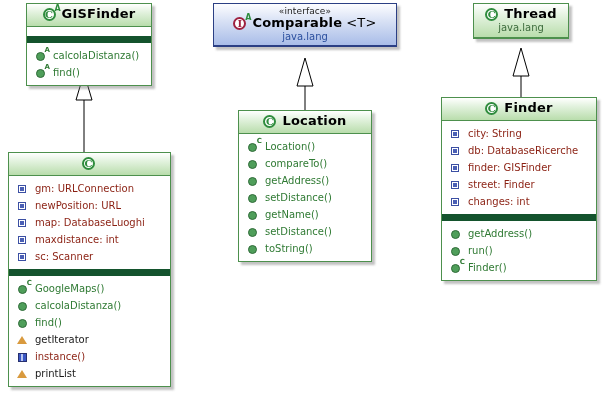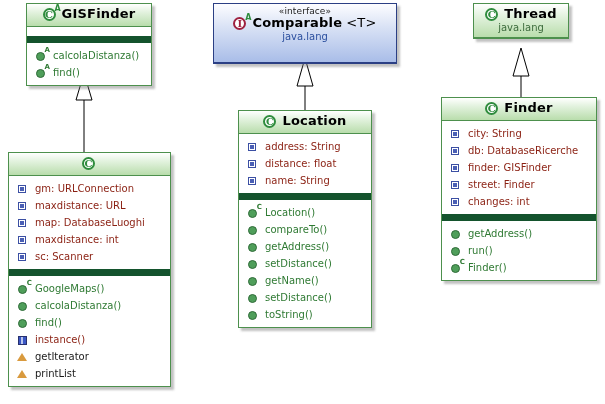--- a/index.html
+++ b/index.html
@@ -37,21 +37,21 @@
   .uml-head {
     background: linear-gradient(to bottom, #ffffff 0%, #e4f3e0 35%, #b9ddac 100%);
     border-bottom: 1px solid #4d904d;
     text-align: center;
     padding: 3px 4px 4px 4px;
     line-height: 1.12;
   }
   .uml-head.iface-head {
     background: linear-gradient(to bottom, #fdfdff 0%, #d9e2f5 40%, #a9bde8 100%);
     border-bottom: 1px solid #2b3f84;
-    padding: 2px 4px 20px 4px;
+    padding: 2px 4px 3px 4px;
   }
   .stereotype {
     font-size: 9px;
     color: #1d1d1d;
     letter-spacing: 0.1px;
   }
   .title-line {
     display: flex;
     align-items: center;
     justify-content: center;
@@ -308,21 +308,21 @@
         </span>
       </div>
     </div>
     <div class="uml-compartment">
       <div class="member attr">
         <span class="ico ico-attr-private"></span>
         <span class="lbl">gm: URLConnection</span>
       </div>
       <div class="member attr">
         <span class="ico ico-attr-private"></span>
-        <span class="lbl">maxdistance: URL</span>
+        <span class="lbl">newPosition: URL</span>
       </div>
       <div class="member attr">
         <span class="ico ico-attr-private"></span>
         <span class="lbl">map: DatabaseLuoghi</span>
       </div>
       <div class="member attr">
         <span class="ico ico-attr-private"></span>
         <span class="lbl">maxdistance: int</span>
       </div>
       <div class="member attr">
@@ -337,60 +337,46 @@
         </span>
         <span class="lbl">GoogleMaps()</span>
       </div>
       <div class="member meth">
         <span class="ico ico-meth-public"></span>
         <span class="lbl">calcolaDistanza()</span>
       </div>
       <div class="member meth">
         <span class="ico ico-meth-public"></span>
         <span class="lbl">find()</span>
+      </div>
+      <div class="member meth dark">
+        <span class="ico ico-triangle"></span>
+        <span class="lbl">getIterator</span>
       </div>
       <div class="member meth red">
         <span class="ico ico-bluesquare"></span>
         <span class="lbl">instance()</span>
       </div>
       <div class="member meth dark">
         <span class="ico ico-triangle"></span>
-        <span class="lbl">getIterator</span>
-      </div>
-      <div class="member meth dark">
-        <span class="ico ico-triangle"></span>
         <span class="lbl">printList</span>
       </div>
     </div>
   </div>
 
   <div class="uml-box" style="left:238px; top:110px; width:134px;">
     <div class="uml-head">
       <div class="title-line">
         <span class="kind-ico cls">
           <span class="disc">C</span>
         </span>
         <span class="cls-title">Location</span>
       </div>
     </div>
     <div class="uml-compartment">
-      <div class="member attr">
-        <span class="ico ico-attr-private"></span>
-        <span class="lbl">address: String</span>
-      </div>
-      <div class="member attr">
-        <span class="ico ico-attr-private"></span>
-        <span class="lbl">distance: float</span>
-      </div>
-      <div class="member attr">
-        <span class="ico ico-attr-private"></span>
-        <span class="lbl">name: String</span>
-      </div>
-    </div>
-    <div class="uml-compartment">
       <div class="member meth">
         <span class="ico ico-meth-public">
           <span class="sup">C</span>
         </span>
         <span class="lbl">Location()</span>
       </div>
       <div class="member meth">
         <span class="ico ico-meth-public"></span>
         <span class="lbl">compareTo()</span>
       </div>

